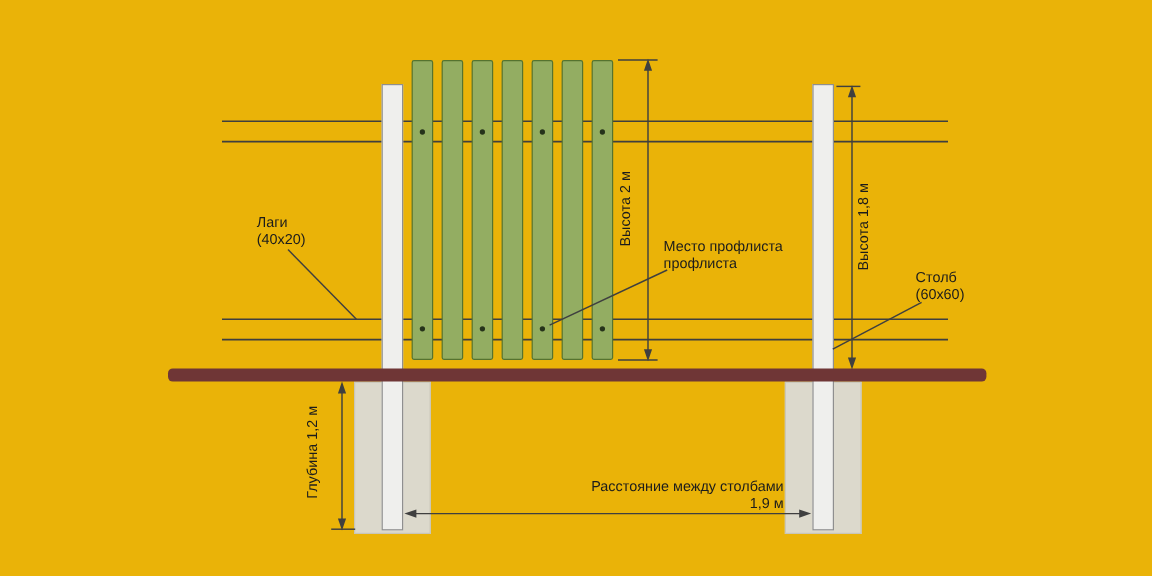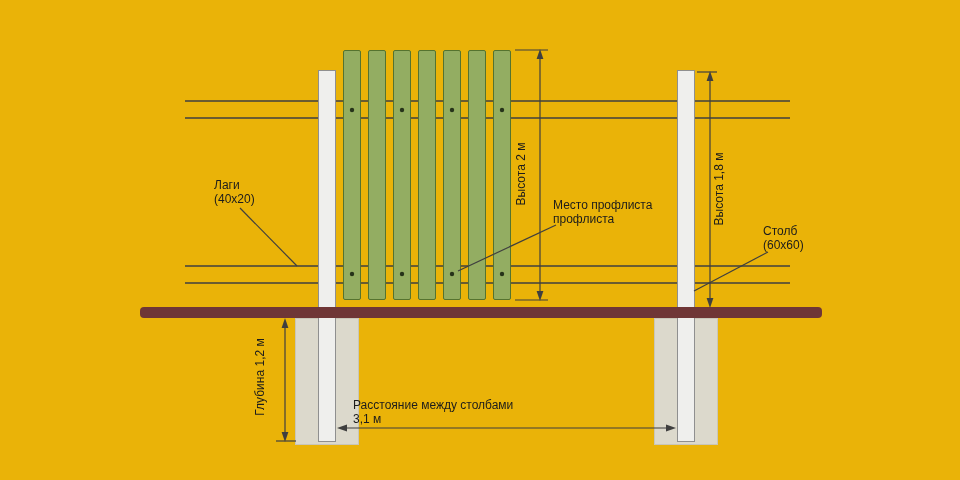--- a/index.html
+++ b/index.html
@@ -15,21 +15,21 @@
         border:1px solid var(--post_border);box-sizing:border-box;}
   .footing{position:absolute;width:64px;top:318px;height:127px;background:var(--footing_fill);
         border:1px solid var(--footing_border);box-sizing:border-box;}
   .ground{position:absolute;left:140px;top:307px;width:682px;height:11px;
         background:var(--ground);border-radius:4px;}
   .plank{position:absolute;top:50px;width:18px;height:250px;background:var(--plank_fill);
         border:1px solid var(--plank_border);border-radius:2px;box-sizing:border-box;}
   .label{position:absolute;font-size:12px;line-height:14px;color:var(--text);}
   .vlabel{position:absolute;width:120px;text-align:center;font-size:12px;line-height:14px;
         transform:rotate(-90deg);white-space:nowrap;color:var(--text);}
-  .distance-label{position:absolute;left:353px;top:398px;width:300px;text-align:left;
+  .distance-label{position:absolute;left:353px;top:398px;width:300px;text-align:right;
         font-size:12px;line-height:14px;color:var(--text);}
   #rails-svg line{stroke:var(--line);stroke-width:1.3;}
   #overlay-svg line{stroke:var(--line);stroke-width:1.2;}
   #overlay-svg polygon{fill:var(--line);stroke:none;}
   #overlay-svg circle{fill:#26331a;stroke:none;}
 </style>
 </head>
 <body>
 
 <div class="scene">
@@ -117,16 +117,16 @@
   </div>
 
   <div class="vlabel" style="left:461px;top:167px">Высота 2 м</div>
 
   <div class="vlabel" style="left:659px;top:182px">Высота 1,8 м</div>
 
   <div class="vlabel" style="left:200px;top:370px">Глубина 1,2 м</div>
 
   <div class="distance-label">
     <div>Расстояние между столбами</div>
-    <div>3,1 м</div>
+    <div>1,9 м</div>
   </div>
 
 </div>
 
 </body></html>

